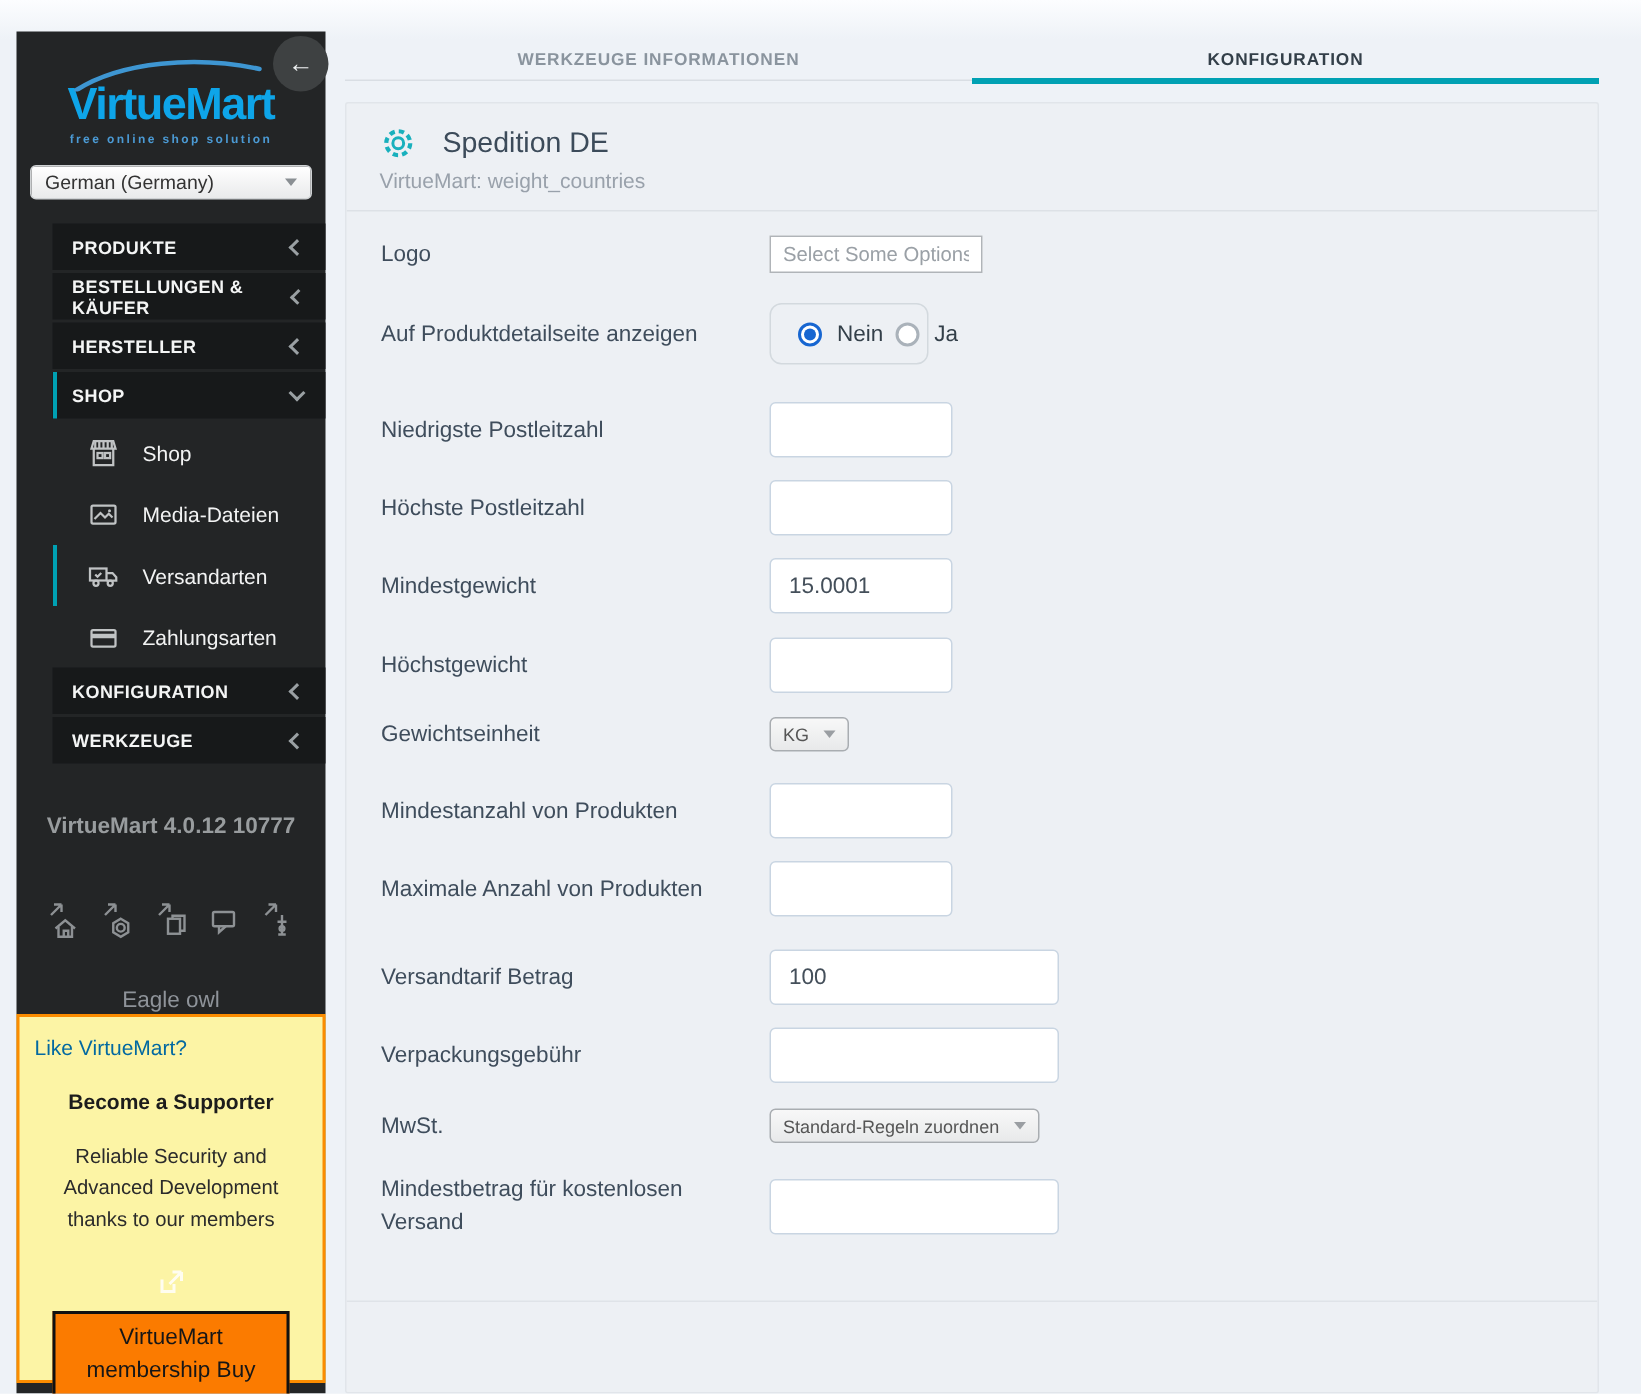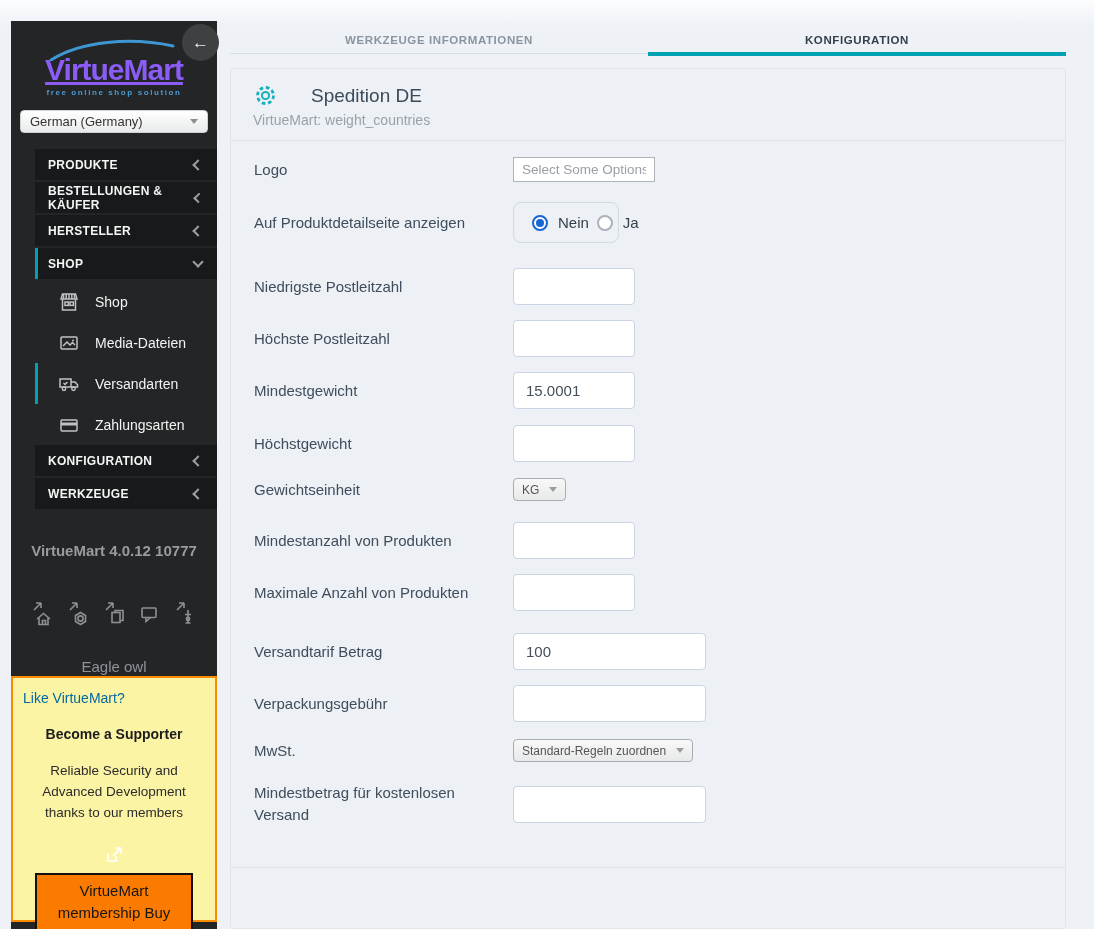--- a/index.html
+++ b/index.html
@@ -12,21 +12,21 @@
   }
 
   
   .sidebar { position:absolute; left:11px; top:21px; width:206px; height:908px; background:#232526; }
   .collapse-btn { position:absolute; top:3px; right:-2px; width:37px; height:37px; border-radius:50%;
     background:#3e4142; display:flex; align-items:center; justify-content:center; cursor:pointer; z-index:3; }
   .collapse-btn span { color:#eceff0; font-size:17px; line-height:1; }
 
   .logo-wrap { margin-top:14px; text-align:center; position:relative; height:74px; }
   .logo-swoosh { position:absolute; left:34px; top:2px; }
-  .logo-title { font-size:30px; font-weight:bold; color:#8b5cf6; letter-spacing:-1px; padding-top:18px;text-decoration:underline; }
+  .logo-title { font-size:30px; font-weight:bold; color:#0ea5e9; letter-spacing:-1px; padding-top:18px; }
   .logo-tagline { font-size:8px; letter-spacing:1.6px; color:#4b9ad4; font-weight:bold; margin-top:1px; }
 
   .lang-select { margin:1px 9px 0 9px; height:23px; background:linear-gradient(#ffffff,#e9eaeb);
     border:1px solid #cfd2d4; border-radius:4px; display:flex; align-items:center; padding:0 9px;
     font-size:13px; color:#333; cursor:pointer; }
   .lang-select .grow { flex:1; }
   .caret-down { width:0; height:0; border-left:4px solid transparent; border-right:4px solid transparent; border-top:5px solid #8a8f93; }
 
   .menu { margin-top:16px;padding-left:24px; }
   .menu-header { height:31px; margin-bottom:2px; background:#17191a; display:flex; align-items:center;
@@ -60,21 +60,21 @@
   
   .tabbar { position:absolute; left:230px; top:24px; width:836px; height:30px; border-bottom:1px solid #d9dee4; display:flex; }
   .tab { flex:1; position:relative; text-align:center; font-size:11.5px; font-weight:bold; letter-spacing:.6px;
     color:#8a949e; padding-top:10px; cursor:pointer; }
   .tab.active { color:#333f49; }
   .tab.active::after { content:""; position:absolute; left:0; right:0; bottom:-3px; height:4px; background:#00a1b3; }
 
   .panel { position:absolute; left:230px; top:68px; width:836px; height:861px; background:#edf0f4;
     border:1px solid #e1e5ea; border-radius:2px; overflow:hidden; }
   .panel-header { padding:14px 22px 12px; border-bottom:1px solid #dde1e6; }
-  .ph-titlerow { display:flex; align-items:center; gap:33px; }
+  .ph-titlerow { display:flex; align-items:center; gap:17px; }
   .ph-title { font-size:19px; color:#3c4b5a; }
   .ph-sub { margin-top:4px; font-size:14px; color:#99a1ab; }
 
   .form { padding:16px 0 0 23px; }
   .row { display:flex; align-items:center; }
   .lbl { width:259px; padding-right:40px; font-size:15px; color:#3f4d5c; line-height:22px; }
 
   .inp { width:122px; height:37px; border:1px solid #c9d5e2; border-radius:4px; background:#fff;
     font-size:15px; color:#444f5a; padding:0 12px; outline:none; font-family:"Liberation Sans",sans-serif; }
   .inp.wide { width:193px; }

